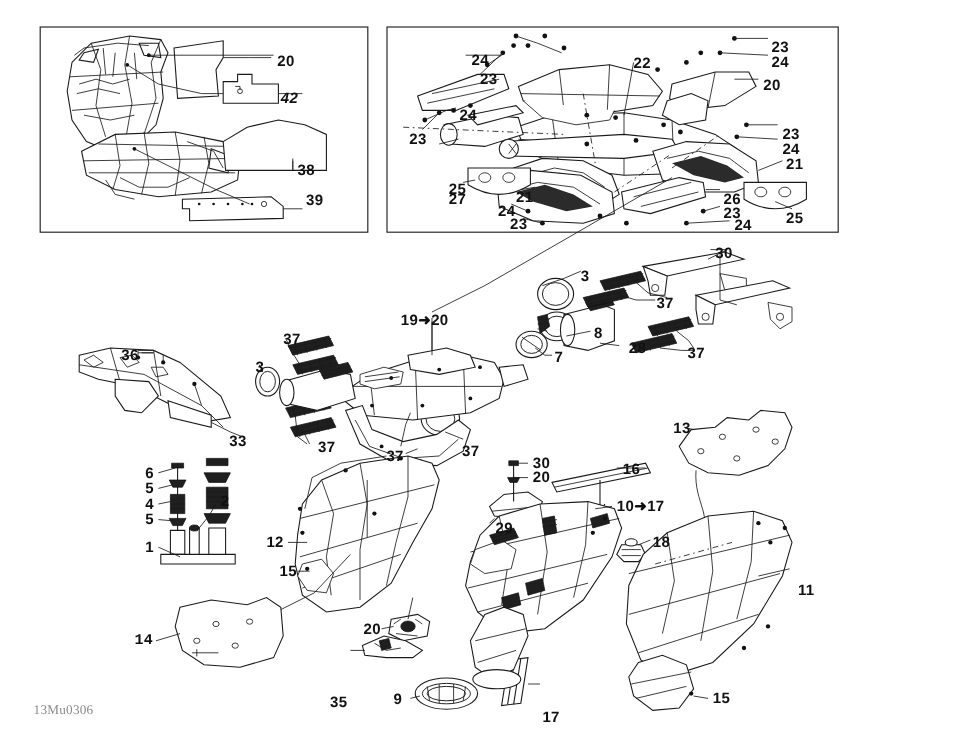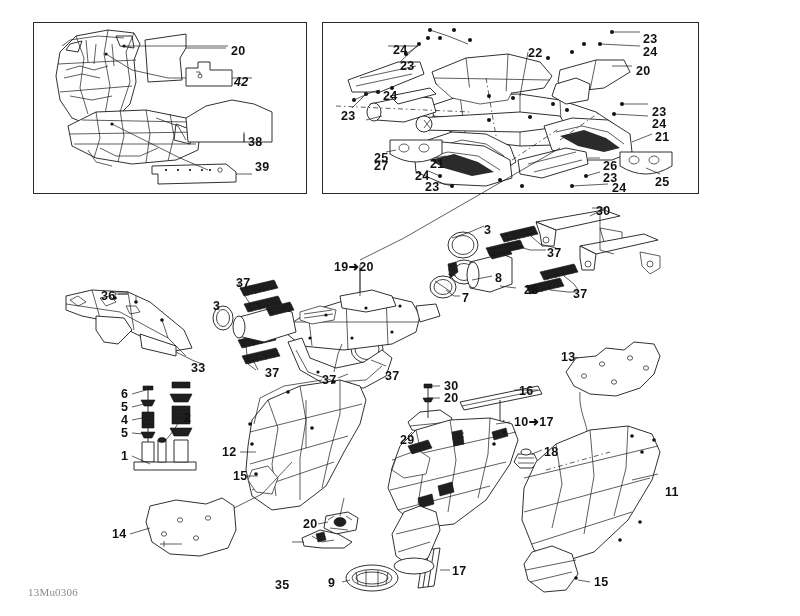--- a/index.html
+++ b/index.html
@@ -622,29 +622,29 @@
   <div class="lbl" style="left:322px;top:374px;">37</div>
   <div class="lbl" style="left:385px;top:370px;">37</div>
   <div class="lbl" style="left:121px;top:388px;">6</div>
   <div class="lbl" style="left:121px;top:401px;">5</div>
   <div class="lbl" style="left:121px;top:414px;">4</div>
   <div class="lbl" style="left:121px;top:427px;">5</div>
   <div class="lbl" style="left:184px;top:412px;">2</div>
   <div class="lbl" style="left:121px;top:450px;">1</div>
   <div class="lbl" style="left:222px;top:446px;">12</div>
   <div class="lbl" style="left:233px;top:470px;">15</div>
-  <div class="lbl" style="left:112px;top:528px;">14</div>
+  <div class="lbl" style="left:112px;top:528px;font-family:Liberation Mono, monospace;">14</div>
   <div class="lbl" style="left:303px;top:518px;">20</div>
   <div class="lbl" style="left:275px;top:536px;margin-top:43px;">35</div>
   <div class="lbl" style="left:328px;top:577px;">9</div>
-  <div class="lbl" style="left:452px;top:565px;">17</div>
+  <div class="lbl" style="left:452px;top:592px;">17</div>
   <div class="lbl" style="left:444px;top:380px;">30</div>
   <div class="lbl" style="left:444px;top:392px;">20</div>
   <div class="lbl" style="left:519px;top:385px;">16</div>
-  <div class="lbl" style="left:400px;top:434px;">29</div>
+  <div class="lbl" style="left:413px;top:434px;">29</div>
   <div class="lbl" style="left:514px;top:416px;">10➜17</div>
   <div class="lbl" style="left:544px;top:446px;">18</div>
   <div class="lbl" style="left:561px;top:351px;">13</div>
   <div class="lbl" style="left:665px;top:486px;">11</div>
   <div class="lbl" style="left:594px;top:576px;">15</div>
 
   <div class="watermark">13Mu0306</div>
 
 </div>
 

